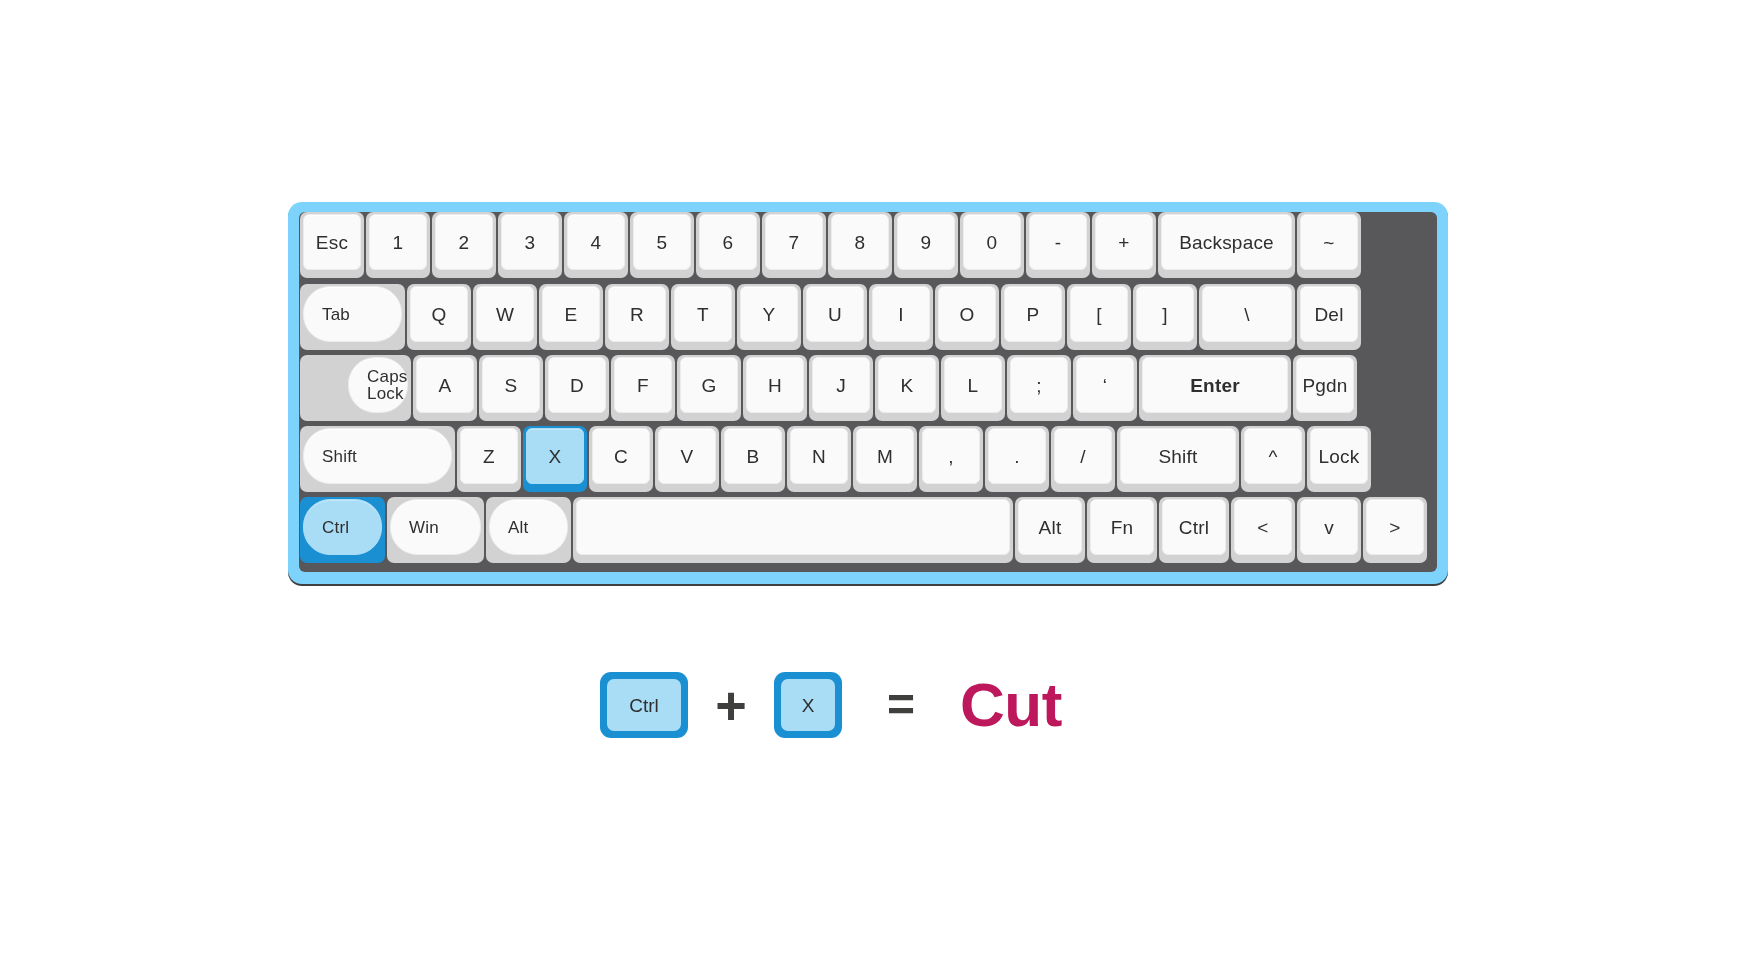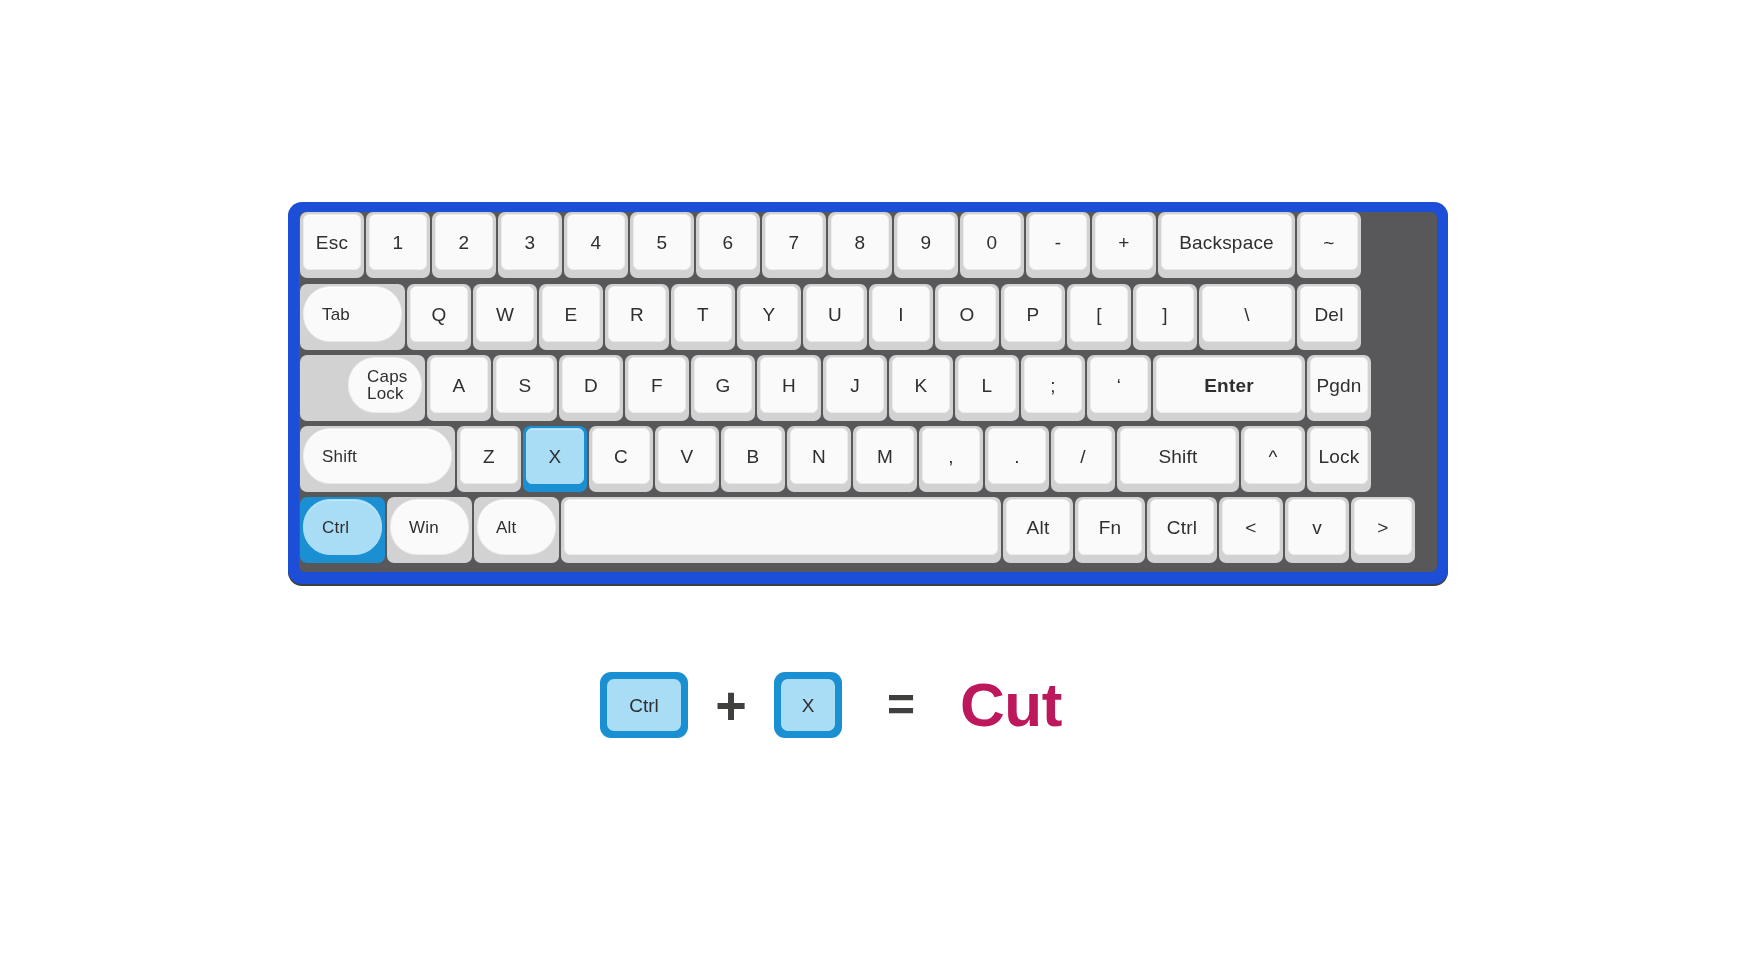--- a/index.html
+++ b/index.html
@@ -16,21 +16,21 @@
     overflow: hidden;
   }
 
   
   #keyboard-frame {
     position: absolute;
     left: 288px;
     top: 202px;
     width: 1160px;
     height: 382px;
-    background: #1d4ed8;
+    background: #7dd3fc;
     border-radius: 14px;
     box-sizing: border-box;
     padding: 10px 11px 12px 11px;
     box-shadow: 0 2px 0 0 #3f3f41;
   }
   #keyboard-inner {
     position: relative;
     width: 100%;
     height: 100%;
     background: #58585a;
@@ -249,21 +249,21 @@
           <div class="cap">]</div>
         </div>
         <div class="key" style="width: 96px;">
           <div class="cap">\</div>
         </div>
         <div class="key" style="width: 64px;">
           <div class="cap">Del</div>
         </div>
       </div>
       <div class="kb-row">
-        <div class="key wide" style="width: 125px; padding-left: 48px;">
+        <div class="key wide" style="width: 111px; padding-left: 48px;">
           <div class="cap">Caps Lock</div>
         </div>
         <div class="key" style="width: 64px;">
           <div class="cap">A</div>
         </div>
         <div class="key" style="width: 64px;">
           <div class="cap">S</div>
         </div>
         <div class="key" style="width: 64px;">
           <div class="cap">D</div>
@@ -340,21 +340,21 @@
           <div class="cap">^</div>
         </div>
         <div class="key" style="width: 64px;">
           <div class="cap">Lock</div>
         </div>
       </div>
       <div class="kb-row">
         <div class="key wide hl" style="width: 85px;">
           <div class="cap">Ctrl</div>
         </div>
-        <div class="key wide" style="width: 85px;">
+        <div class="key wide" style="width: 97px;">
           <div class="cap">Win</div>
         </div>
         <div class="key wide" style="width: 85px;">
           <div class="cap">Alt</div>
         </div>
         <div class="key space" style="width: 440px;">
           <div class="cap"></div>
         </div>
         <div class="key" style="width: 70px;">
           <div class="cap">Alt</div>

